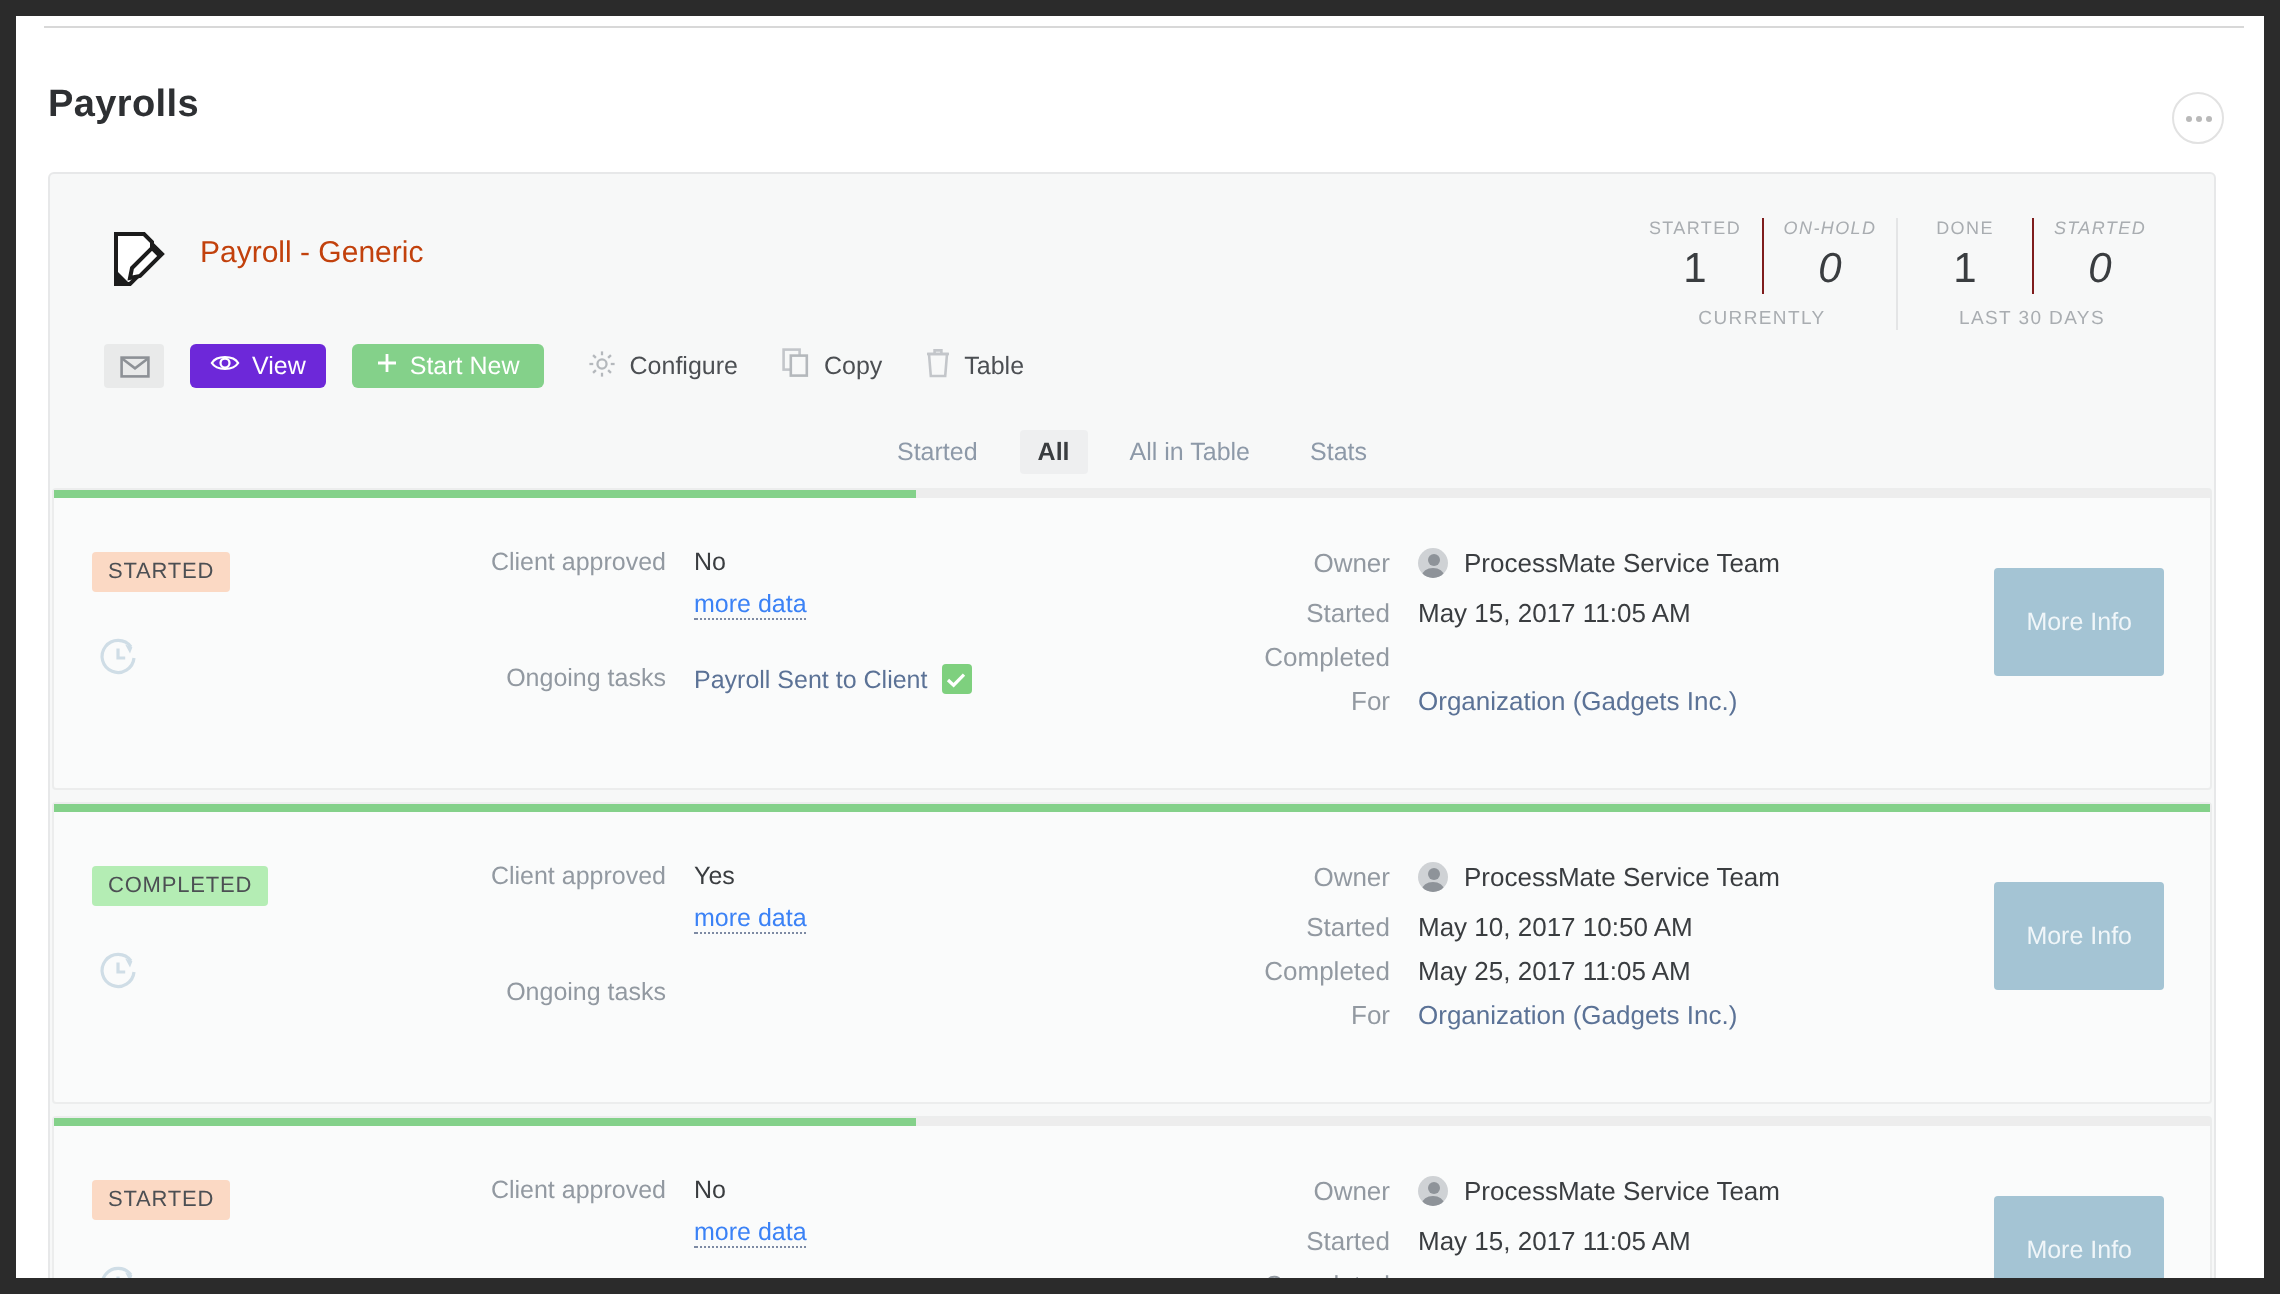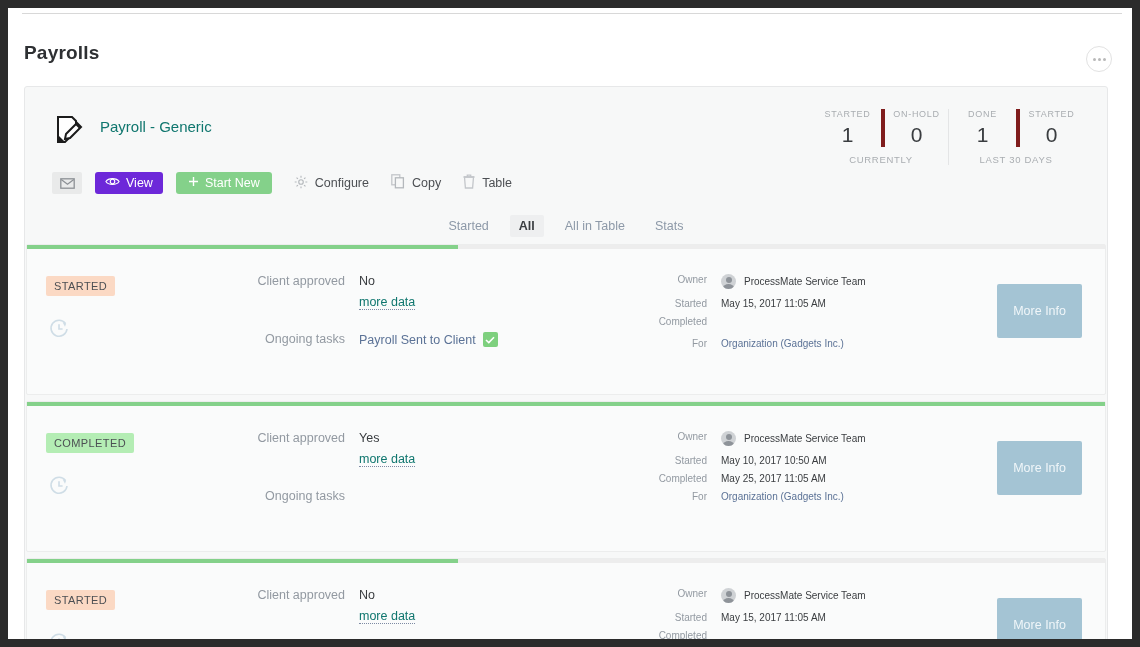--- a/index.html
+++ b/index.html
@@ -43,21 +43,21 @@
     border: 1px solid #e7e8e9;
     border-radius: 3px;
     overflow: hidden;
   }
 
   
   .card-head { position: relative; height: 128px; }
   .doc-icon { position: absolute; left: 27px; top: 26px; }
   .tpl-name {
     position: absolute; left: 75px; top: 31px;
-    font-size: 15px; color: #0f766e;
+    font-size: 15px; color: #c2410c;
   }
 
   .btn-row { position: absolute; left: 27px; top: 85px; display: flex; align-items: center; gap: 0; }
   .mailbtn {
     width: 30px; height: 22px; background: #e9eaea; border-radius: 2px;
     display: flex; align-items: center; justify-content: center; cursor: pointer;
   }
   .btn {
     height: 22px; border-radius: 3px; display: inline-flex; align-items: center;
     gap: 6px; padding: 0 10px; font-size: 12.5px; cursor: pointer; color: #fff;
@@ -70,21 +70,21 @@
     color: #4c4f53; cursor: pointer; margin-left: 22px; white-space: nowrap; text-align: right;
   }
 
   
   .stats { position: absolute; right: 24px; top: 22px; display: flex; }
   .stat-group { display: flex; flex-direction: column; align-items: center; }
   .stat-cols { display: flex; }
   .stat {
     width: 67px; text-align: center; padding: 0 2px;
   }
-  .stat + .stat { border-left: 4px solid #7f1d1d; }
+  .stat + .stat { border-left: 1px solid #7f1d1d; font-style: italic; }
   .stat .lbl { font-size: 9px; color: #a9adb1; letter-spacing: .7px; }
   .stat .val { font-size: 21px; color: #3a3d40; margin-top: 4px; font-weight: normal; }
   .stat-sub {
     margin-top: 7px; font-size: 9.5px; color: #a9adb1; letter-spacing: .7px; text-align: center;
   }
   .group-div { width: 1px; background: #e4e5e6; margin: 0 0; }
 
   
   .tabs {
     position: absolute; top: 128px; left: 0; width: 100%;
@@ -109,36 +109,36 @@
   .row-body { position: relative; height: 147px; }
   .badge {
     position: absolute; left: 19px; top: 27px;
     font-size: 11px; letter-spacing: .4px; padding: 4px 8px; border-radius: 2px;
     color: #4c4f53;
   }
   .badge.started { background: #fbd9c4; }
   .badge.completed { background: #b4edb4; }
   .clock { position: absolute; left: 22px; top: 70px; }
 
-  .fields { position: absolute; left: 215px; top: 25px; width: 300px; font-size: 12.5px; margin-left: 12px; }
+  .fields { position: absolute; left: 215px; top: 25px; width: 300px; font-size: 12.5px; }
   .frow { display: flex; margin-bottom: 7px; }
   .frow .k { width: 105px; text-align: right; color: #9299a1; padding-right: 14px; }
   .frow .v { color: #3a3d40; }
   .moredata {
-    display: inline-block; color: #0f766e; border-bottom: 1px dotted #7d8aa3;
+    display: inline-block; color: #3b82f6; border-bottom: 1px dotted #7d8aa3;
     cursor: pointer;
   }
   .taskline { display: inline-flex; align-items: flex-end; gap: 7px; }
   .tasklink { color: #5b7296; cursor: pointer; }
   .chk {
     width: 15px; height: 15px; background: #7ed07e; border-radius: 2px;
     display: inline-flex; align-items: center; justify-content: center;
   }
 
-  .fields2 { position: absolute; left: 590px; top: 25px; width: 330px; font-size: 10px; }
+  .fields2 { position: absolute; left: 590px; top: 25px; width: 330px; font-size: 13px; }
   .fields2 .k { width: 92px; }
   .owner { display: inline-flex; align-items: center; gap: 8px; }
   .avatar {
     width: 15px; height: 15px; border-radius: 50%; background: #cfd2d5;
     display: inline-block; position: relative; overflow: hidden;
   }
   .avatar::before {
     content: ""; position: absolute; left: 4.5px; top: 2.5px;
     width: 6px; height: 6px; border-radius: 50%; background: #8e9399;
   }

